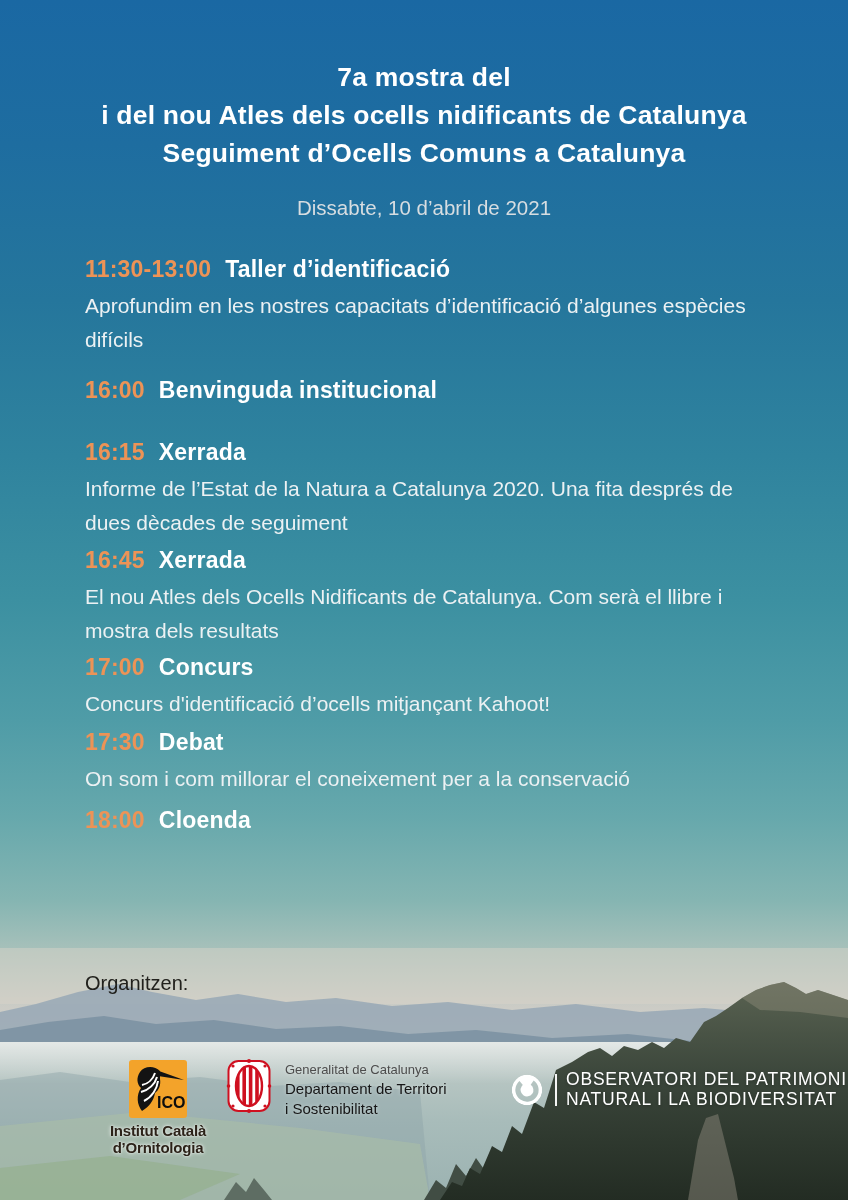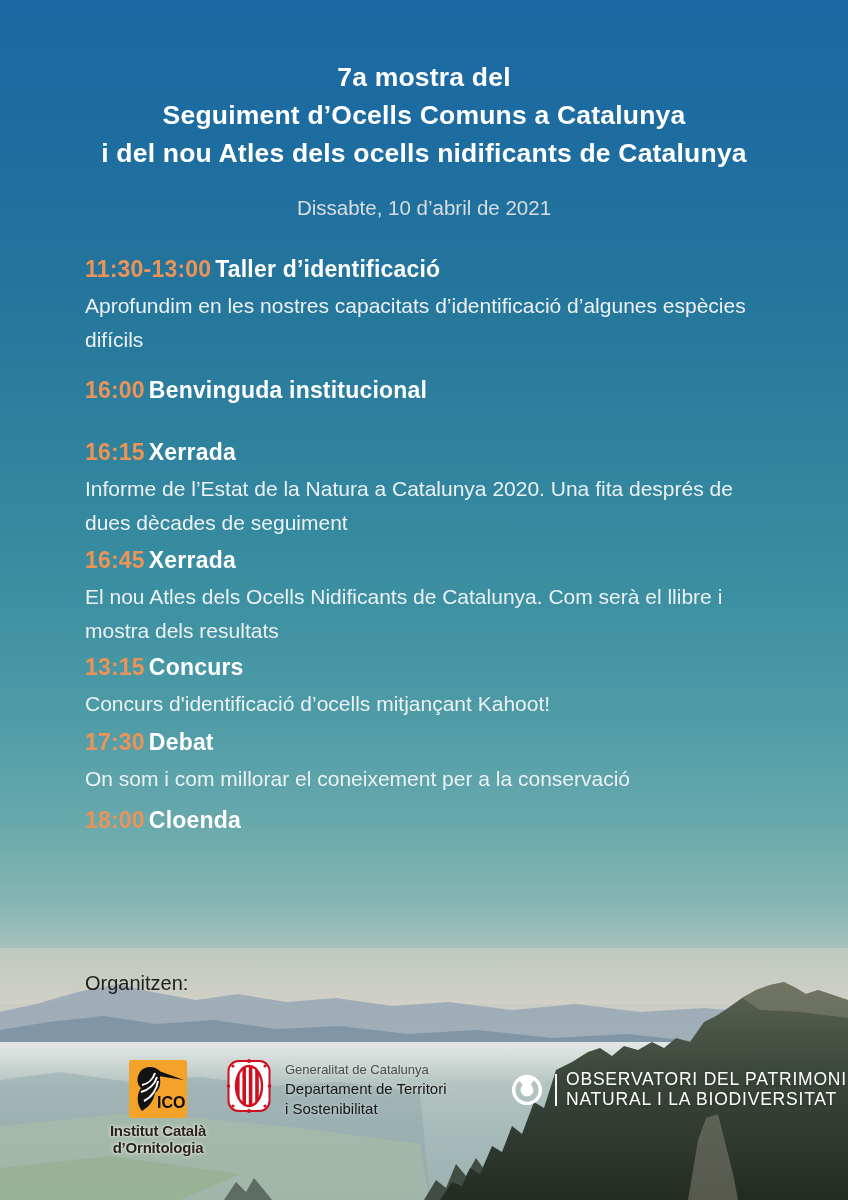--- a/index.html
+++ b/index.html
@@ -13,21 +13,21 @@
   }
   .mountains{position:absolute;left:0;bottom:0;width:848px;height:270px;display:block;}
 
   .title{position:absolute;top:58px;left:0;right:0;text-align:center;
     color:#fff;font-weight:bold;font-size:26.5px;line-height:38px;letter-spacing:.2px;}
   .subtitle{position:absolute;top:196px;left:0;right:0;text-align:center;
     color:#d7dde1;font-size:20.5px;}
 
   .item{position:absolute;left:85px;width:690px;color:#fff;}
   .item h2{margin:0;font-size:23px;line-height:28px;font-weight:bold;letter-spacing:.2px;}
-  .item .time{color:#ED9356;margin-right:4px;}
+  .item .time{color:#ED9356;margin-right:14px;}
   .item .desc{margin:6px 0 0 0;font-size:21px;line-height:33.5px;font-weight:normal;color:#ecf1f3;}
 
   .registration{position:absolute;top:888px;left:0;right:0;text-align:center;
     color:#2d2d2a;font-size:19.5px;line-height:33px;}
   .organitzen{position:absolute;top:972px;left:85px;color:#21211d;font-size:20px;}
 
   .logo-ico{position:absolute;left:75px;top:1060px;width:166px;text-align:center;}
   .logo-ico svg{display:block;margin:0 auto;}
   .ico-caption{margin-top:4px;font-size:15px;font-weight:bold;color:#2b2218;
     letter-spacing:-0.2px;text-shadow:0 0 4px rgba(255,255,255,.85),0 0 2px rgba(255,255,255,.7);}
@@ -84,22 +84,22 @@
     <path fill="url(#rockG)" d="M440,270 L452,252 L462,256 L470,238 L480,244 L492,216 L502,222 L512,196 L522,204 L534,172 L544,178 L556,140
          L572,132 L588,122 L600,118 L612,126 L624,116 L638,120 L652,112 L664,118 L676,108 L690,112
          L704,92 L716,86 L728,78 L742,68 L756,60 L770,55 L784,52 L796,58 L806,64 L818,60 L830,64 L848,70
          L848,270 Z"></path>
     <path fill="#8f8c7a" opacity="0.45" d="M742,68 L756,60 L770,55 L784,52 L796,58 L806,64 L818,60 L830,64 L848,70 L848,88 L800,82 L760,80 Z"></path>
     <path fill="#8a8679" opacity="0.5" d="M688,270 L698,210 L706,188 L718,184 L726,216 L734,248 L738,270 Z"></path>
   </svg>
 
   <header class="title">
     <div>7a mostra del</div>
+    <div>i del nou Atles dels ocells nidificants de Catalunya</div>
     <div>Seguiment d’Ocells Comuns a Catalunya</div>
-    <div>i del nou Atles dels ocells nidificants de Catalunya</div>
   </header>
   <div class="subtitle">Dissabte, 10 d’abril de 2021</div>
 
   <section class="item" style="top:255px">
     <h2><span class="time">11:30-13:00</span><span>Taller d’identificació</span></h2>
     <p class="desc">Aprofundim en les nostres capacitats d’identificació d’algunes espècies difícils</p>
   </section>
 
   <section class="item" style="top:376px">
     <h2><span class="time">16:00</span><span>Benvinguda institucional</span></h2>
@@ -109,21 +109,21 @@
     <h2><span class="time">16:15</span><span>Xerrada</span></h2>
     <p class="desc">Informe de l’Estat de la Natura a Catalunya 2020. Una fita després de dues dècades de seguiment</p>
   </section>
 
   <section class="item" style="top:546px">
     <h2><span class="time">16:45</span><span>Xerrada</span></h2>
     <p class="desc">El nou Atles dels Ocells Nidificants de Catalunya. Com serà el llibre i mostra dels resultats</p>
   </section>
 
   <section class="item" style="top:653px">
-    <h2><span class="time">13:15</span><span>Concurs</span></h2>
+    <h2><span class="time">17:00</span><span>Concurs</span></h2>
     <p class="desc">Concurs d'identificació d’ocells mitjançant Kahoot!</p>
   </section>
 
   <section class="item" style="top:728px">
     <h2><span class="time">17:30</span><span>Debat</span></h2>
     <p class="desc">On som i com millorar el coneixement per a la conservació</p>
   </section>
 
   <section class="item" style="top:806px">
     <h2><span class="time">18:00</span><span>Cloenda</span></h2>

